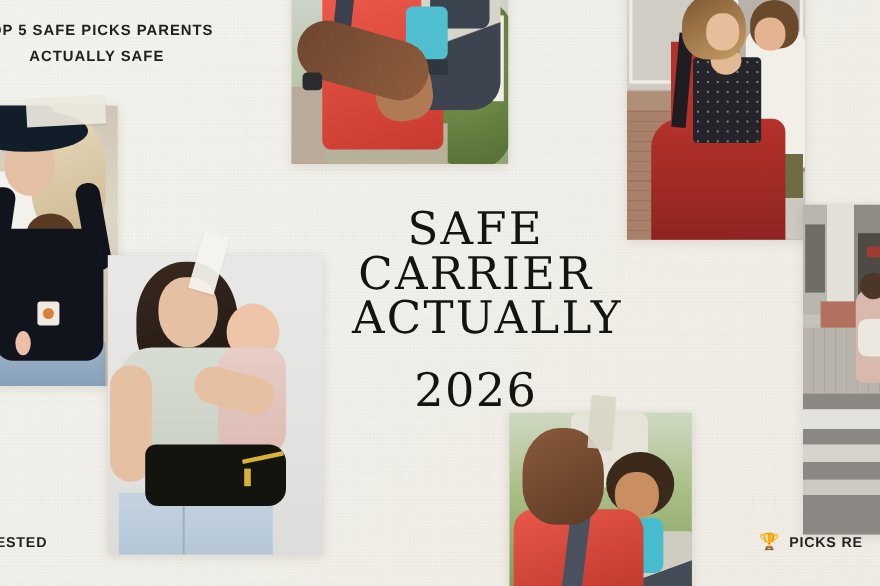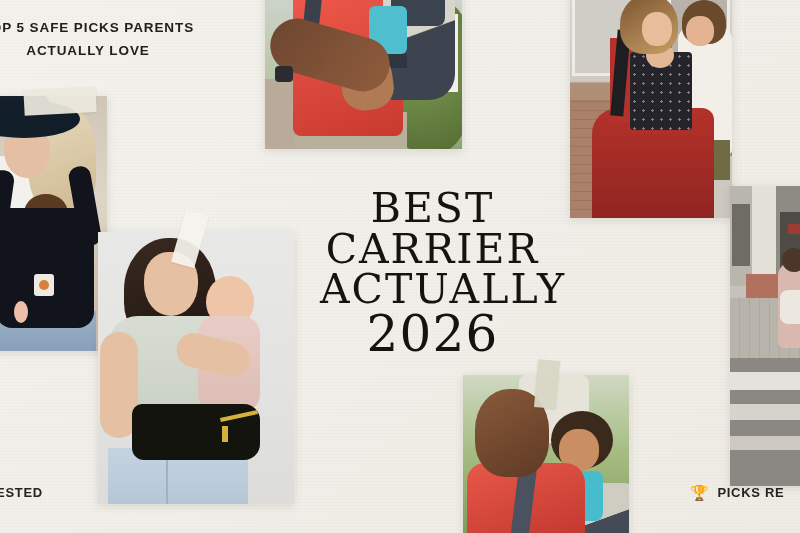--- a/index.html
+++ b/index.html
@@ -27,21 +27,21 @@
 
   
   .title{
     position:absolute;left:320px;top:188px;width:225px;
     text-align:center;color:#15130f;
     font-family:"DejaVu Serif", serif;
     font-weight:400;
     line-height:0.99;
   }
   .title .l{display:block;font-size:41px;letter-spacing:2.0px;}
-  .title .l4{font-size:50px;letter-spacing:1.2px;}
+  .title .l4{font-size:42px;letter-spacing:1.2px;margin-top:24px;}
 
   
   .photo{
     position:absolute;overflow:hidden;
     box-shadow:0 2px 9px rgba(60,52,40,.13);
     background:#ded9d2;
   }
 
   
   .tape{position:absolute;background:#d9d7c4;opacity:.93;
@@ -159,21 +159,21 @@
   .p6 .pedh{position:absolute;right:2px;top:62px;width:24px;height:24px;background:#4b3628;border-radius:50%;}
   .p6 .wrap{position:absolute;right:-2px;top:104px;width:30px;height:34px;background:#ece7df;border-radius:8px;}
 </style>
 </head>
 <body>
 
 <div id="canvas">
 
   <div class="kicker">
     <span>TOP 5 SAFE PICKS PARENTS</span><br>
-    <span>ACTUALLY LOVE</span>
+    <span>ACTUALLY SAFE</span>
   </div>
 
   <div class="photo p1">
     <div class="bg"></div>
     <div class="shirt"></div>
     <div class="hair"></div>
     <div class="face"></div>
     <div class="hatc"></div>
     <div class="hat"></div>
     <div class="jeans"></div>
@@ -265,21 +265,21 @@
     <div class="road"></div>
     <div class="zb1"></div>
     <div class="zb2"></div>
     <div class="zb3"></div>
     <div class="ped"></div>
     <div class="wrap"></div>
     <div class="pedh"></div>
   </div>
 
   <div class="title">
-    <span class="l">BEST</span>
+    <span class="l">SAFE</span>
     <span class="l">CARRIER</span>
     <span class="l">ACTUALLY</span>
     <span class="l l4">2026</span>
   </div>
 
   <div class="badge badge-l">
     <span>Y TESTED</span>
   </div>
   <div class="badge badge-r">
     <span class="tro">🏆</span>

